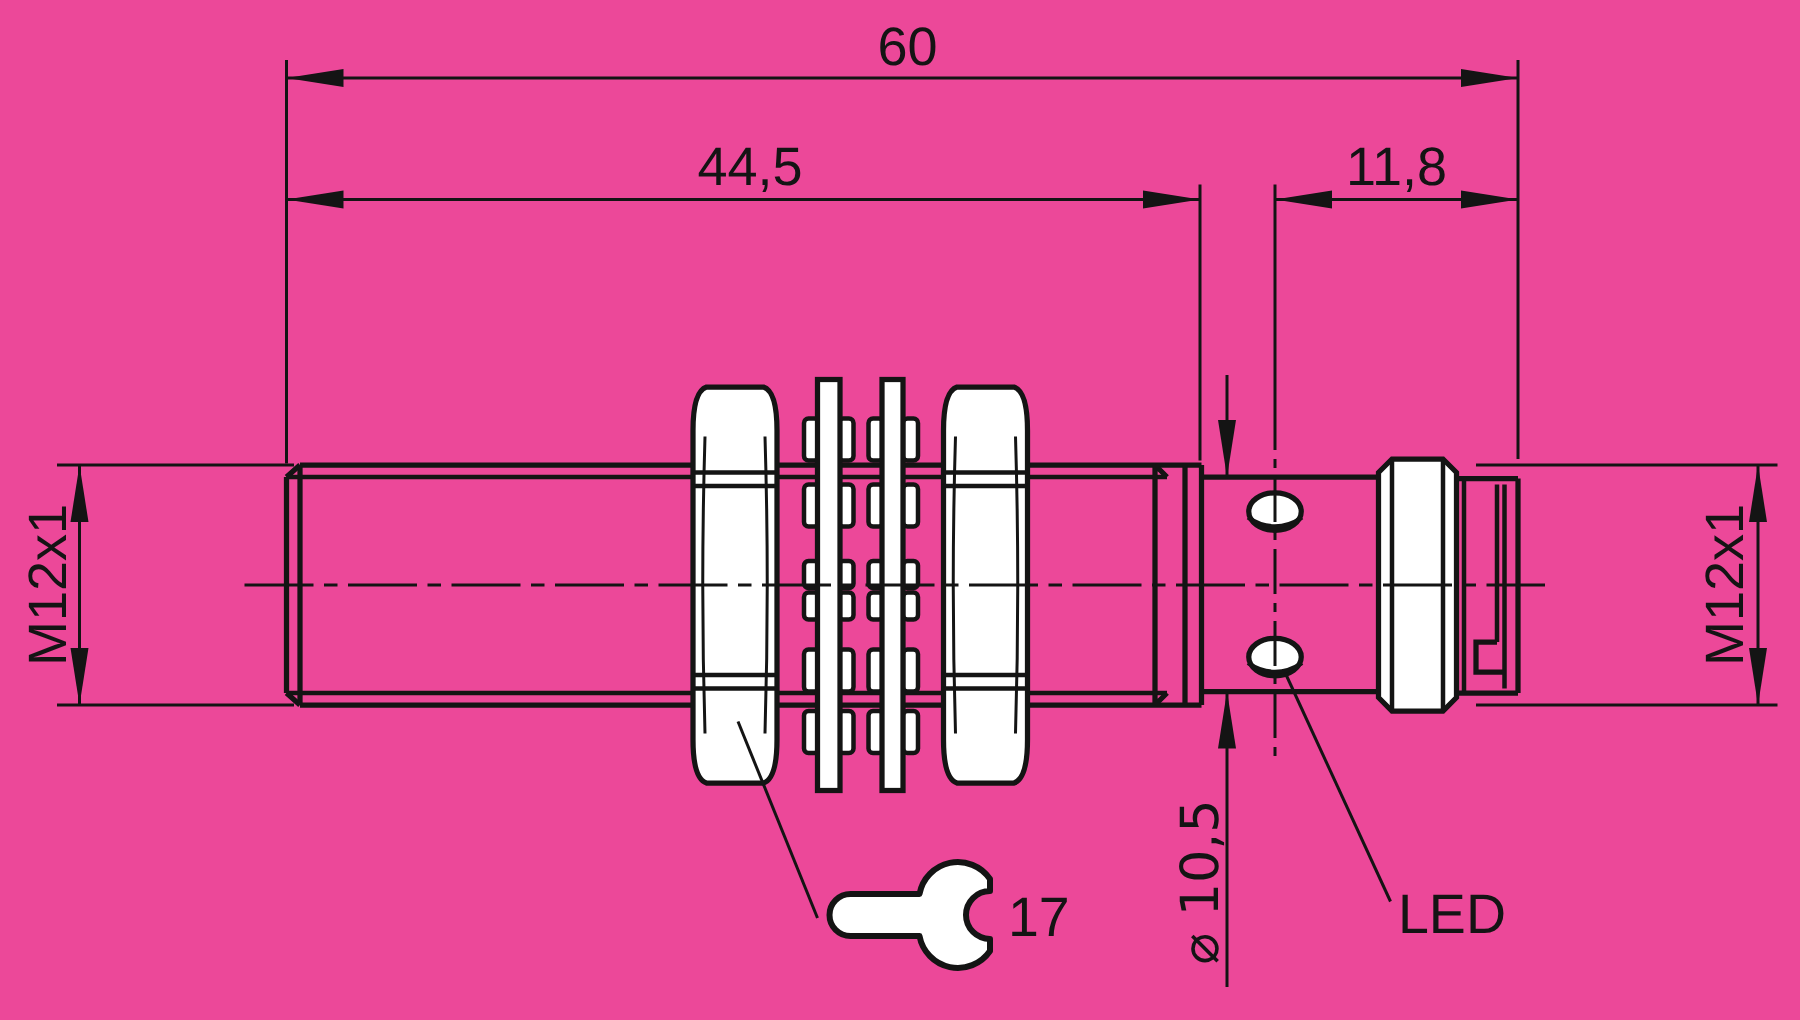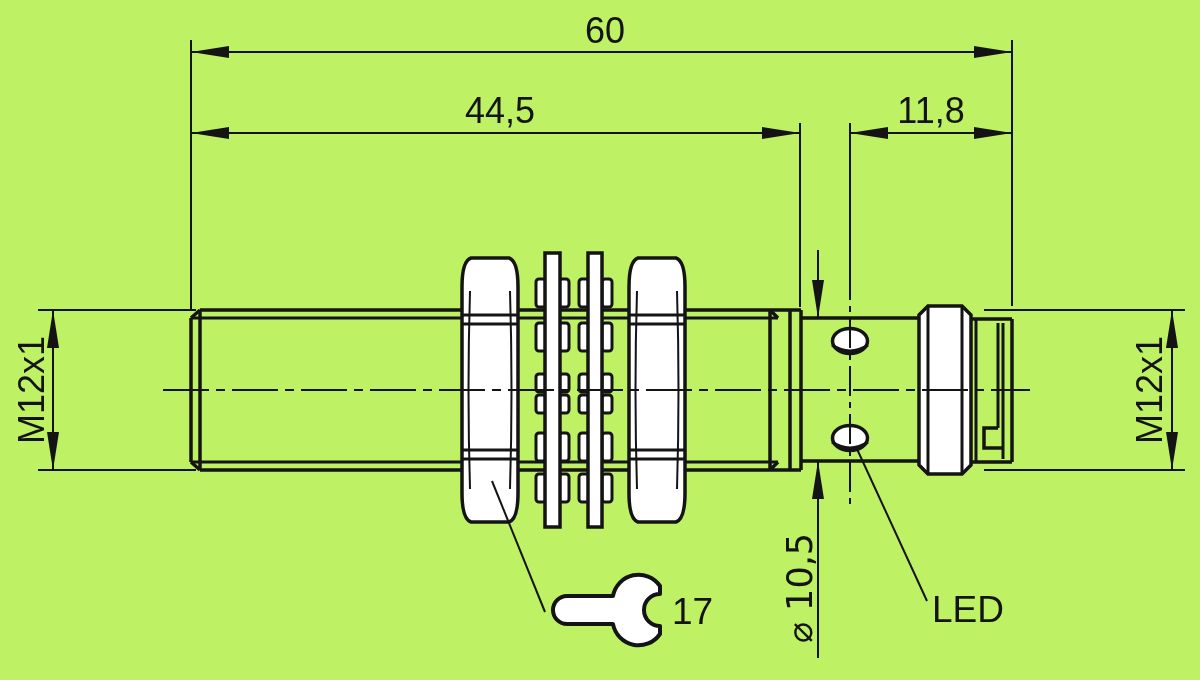--- a/index.html
+++ b/index.html
@@ -1,16 +1,16 @@
 <!DOCTYPE html>
 <html><head>
 <meta charset="utf-8">
 <style>
   html, body { margin: 0; padding: 0; background: #ffffff; }
-  .stage { width: 1200px; height: 680px; position: relative; background: #bef264; overflow: hidden; }
+  .stage { width: 1200px; height: 680px; position: relative; background: #ec4899; overflow: hidden; }
   svg { display: block; }
   text {
     font-family: "Liberation Sans", "DejaVu Sans", sans-serif;
     fill: #141414;
   }
   .dim-text { font-size: 36px; }
   .callout-text { font-size: 37px; }
   .dia-text { font-family: "DejaVu Sans", "Liberation Sans", sans-serif; font-size: 35px; }
   .thick { stroke: #141414; stroke-width: 3.5; fill: none; }
   .med   { stroke: #141414; stroke-width: 3;   fill: none; }

